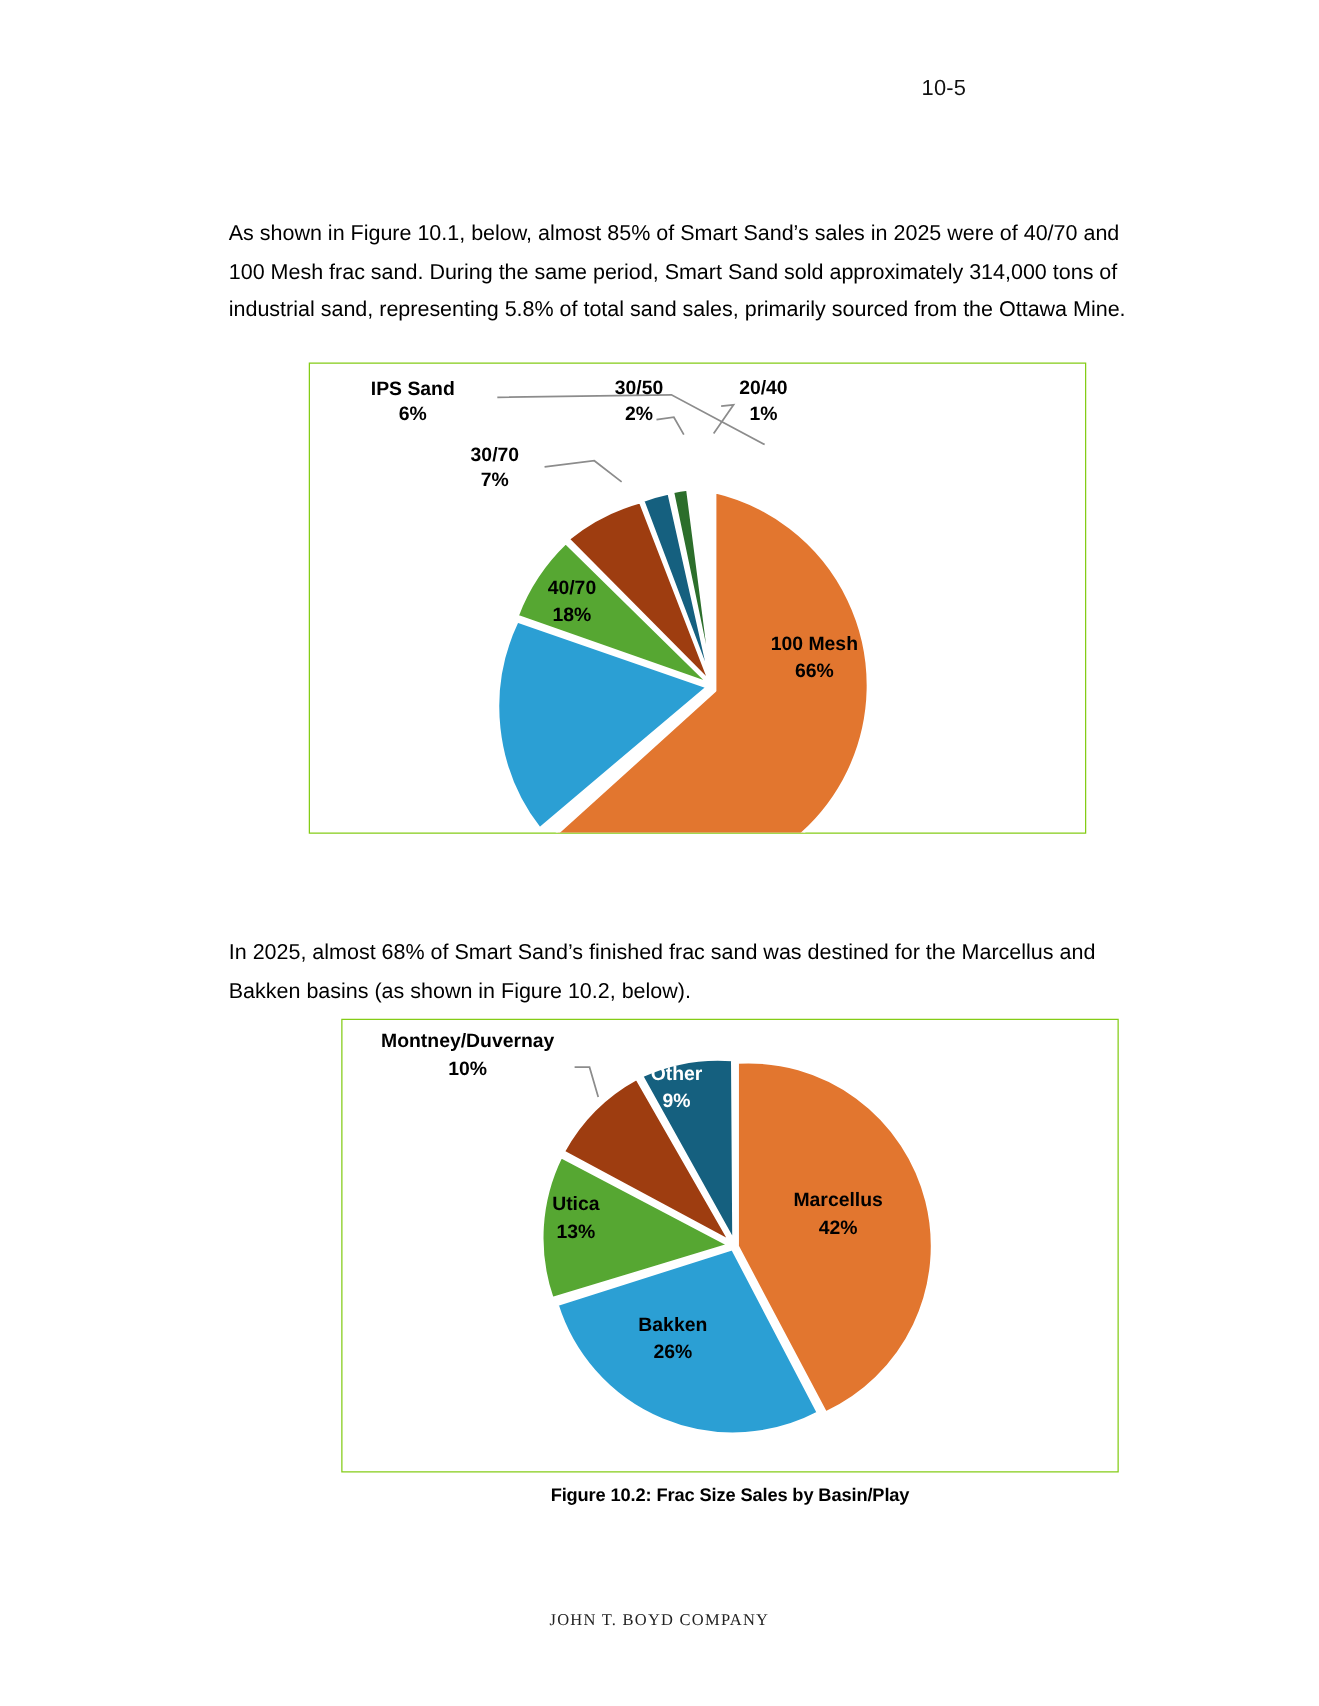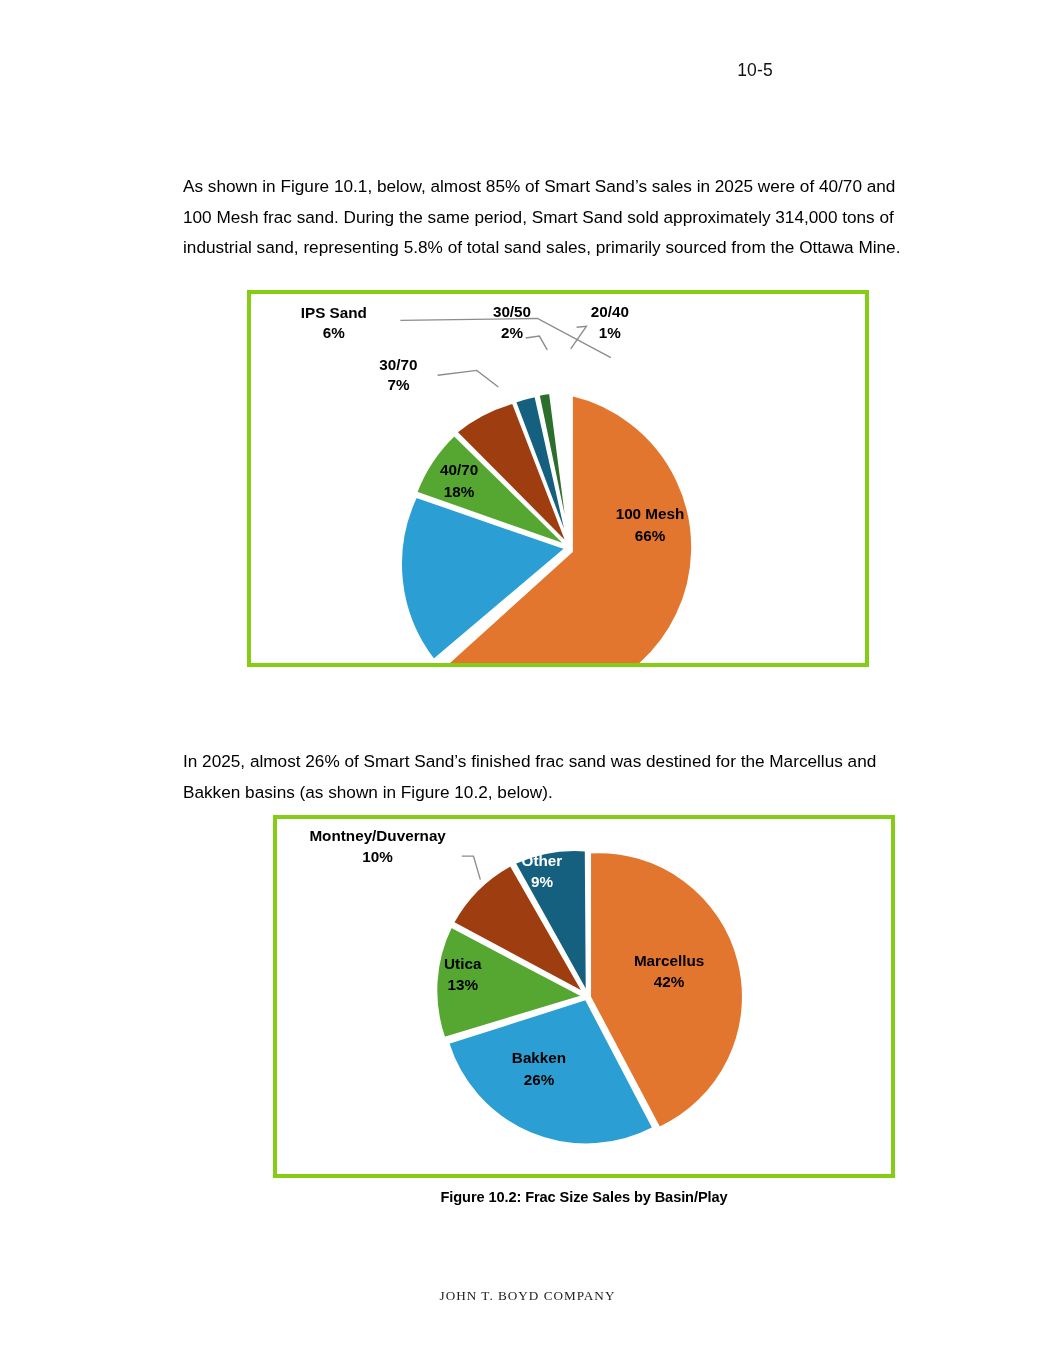--- a/index.html
+++ b/index.html
@@ -49,21 +49,21 @@
   
   .figure-block {
     position: absolute;
     left: 247px;
   }
   #figure-1 { top: 290px; }
   #figure-2 { top: 815px; margin-left: 26px; }
 
   .chart-frame {
     width: 622px;
-    border: 4px solid #84cc16;
+    border: 1px solid #84cc16;
     background: #ffffff;
     box-sizing: border-box;
     position: relative;
   }
   #figure-1 .chart-frame { height: 377px; }
   #figure-2 .chart-frame { height: 363px; }
 
   .chart-frame svg {
     display: block;
     width: 100%;
@@ -161,21 +161,21 @@
           <text class="lbl" x="405" y="230" text-anchor="middle">100 Mesh</text>
           <text class="lbl" x="405" y="252" text-anchor="middle">66%</text>
 
           <text class="lbl" x="210" y="185" text-anchor="middle">40/70</text>
           <text class="lbl" x="210" y="207" text-anchor="middle">18%</text>
         </g>
       </svg>
     </div>
   </div>
 
-  <p class="para" id="para-2">In 2025, almost 26% of Smart Sand’s finished frac sand was destined for the Marcellus and Bakken basins (as shown in Figure 10.2, below).</p>
+  <p class="para" id="para-2">In 2025, almost 68% of Smart Sand’s finished frac sand was destined for the Marcellus and Bakken basins (as shown in Figure 10.2, below).</p>
 
   <div class="figure-block" id="figure-2">
     <div class="chart-frame">
       <svg viewBox="0 0 622 363" preserveAspectRatio="xMidYMid meet">
 
         <g>
           <path class="leader" d="M 186 38 L 198 38 L 205 62"></path>
         </g>
 
         <g>

